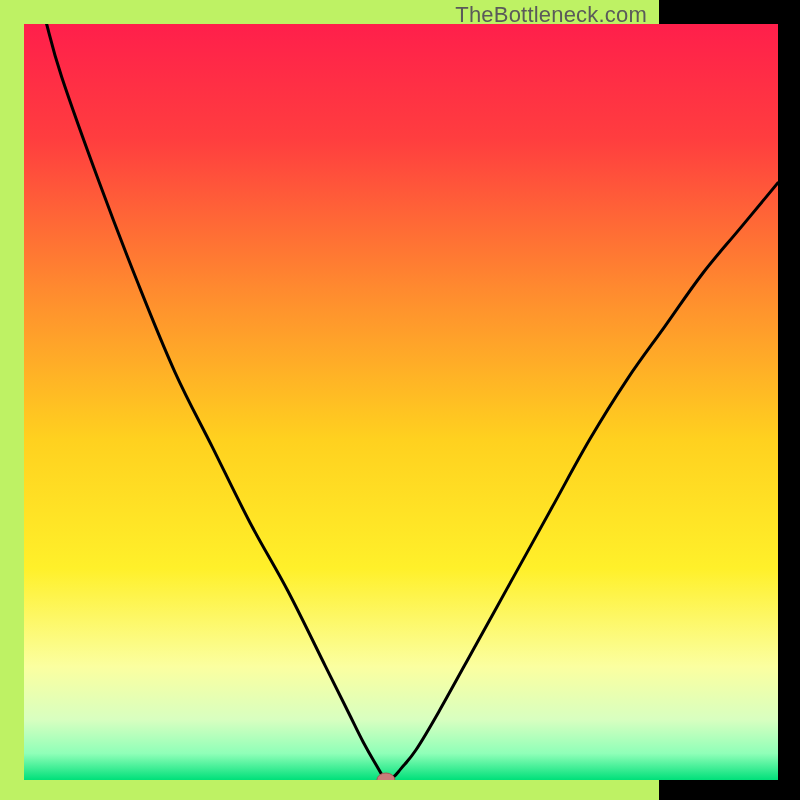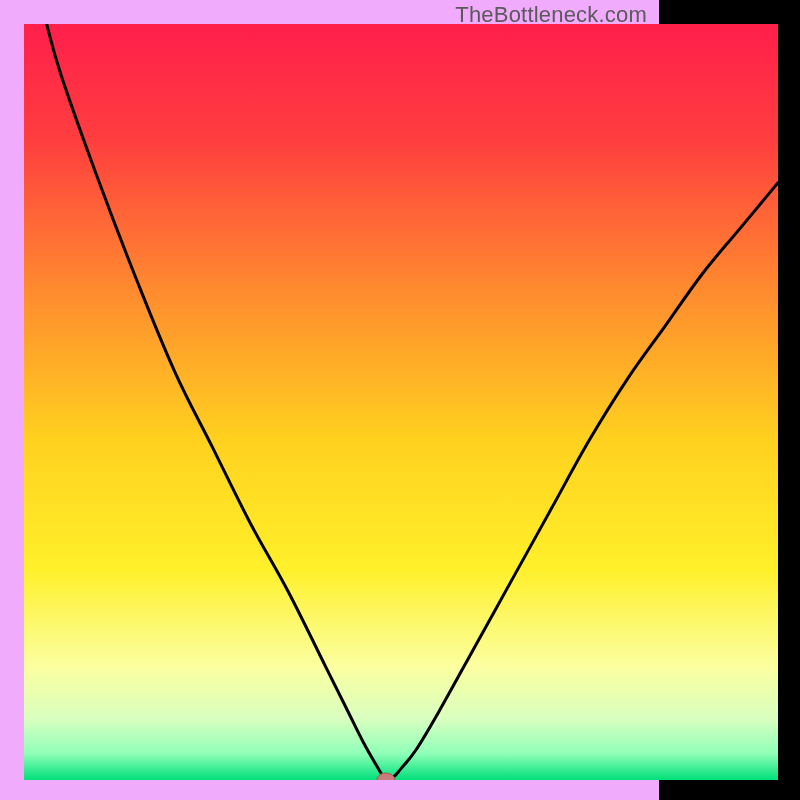--- a/index.html
+++ b/index.html
@@ -7,21 +7,21 @@
     padding: 0;
     width: 800px;
     height: 800px;
     background: #000;
     overflow: hidden;
   }
   .frame {
     position: relative;
     width: 659px;
     height: 800px;
-    background: #f0abfc;
+    background: #bef264;
   }
   .plot-area {
     position: absolute;
     left: 24px;
     top: 24px;
     width: 754px;
     height: 756px;
     overflow: hidden;
   }
   .watermark {

